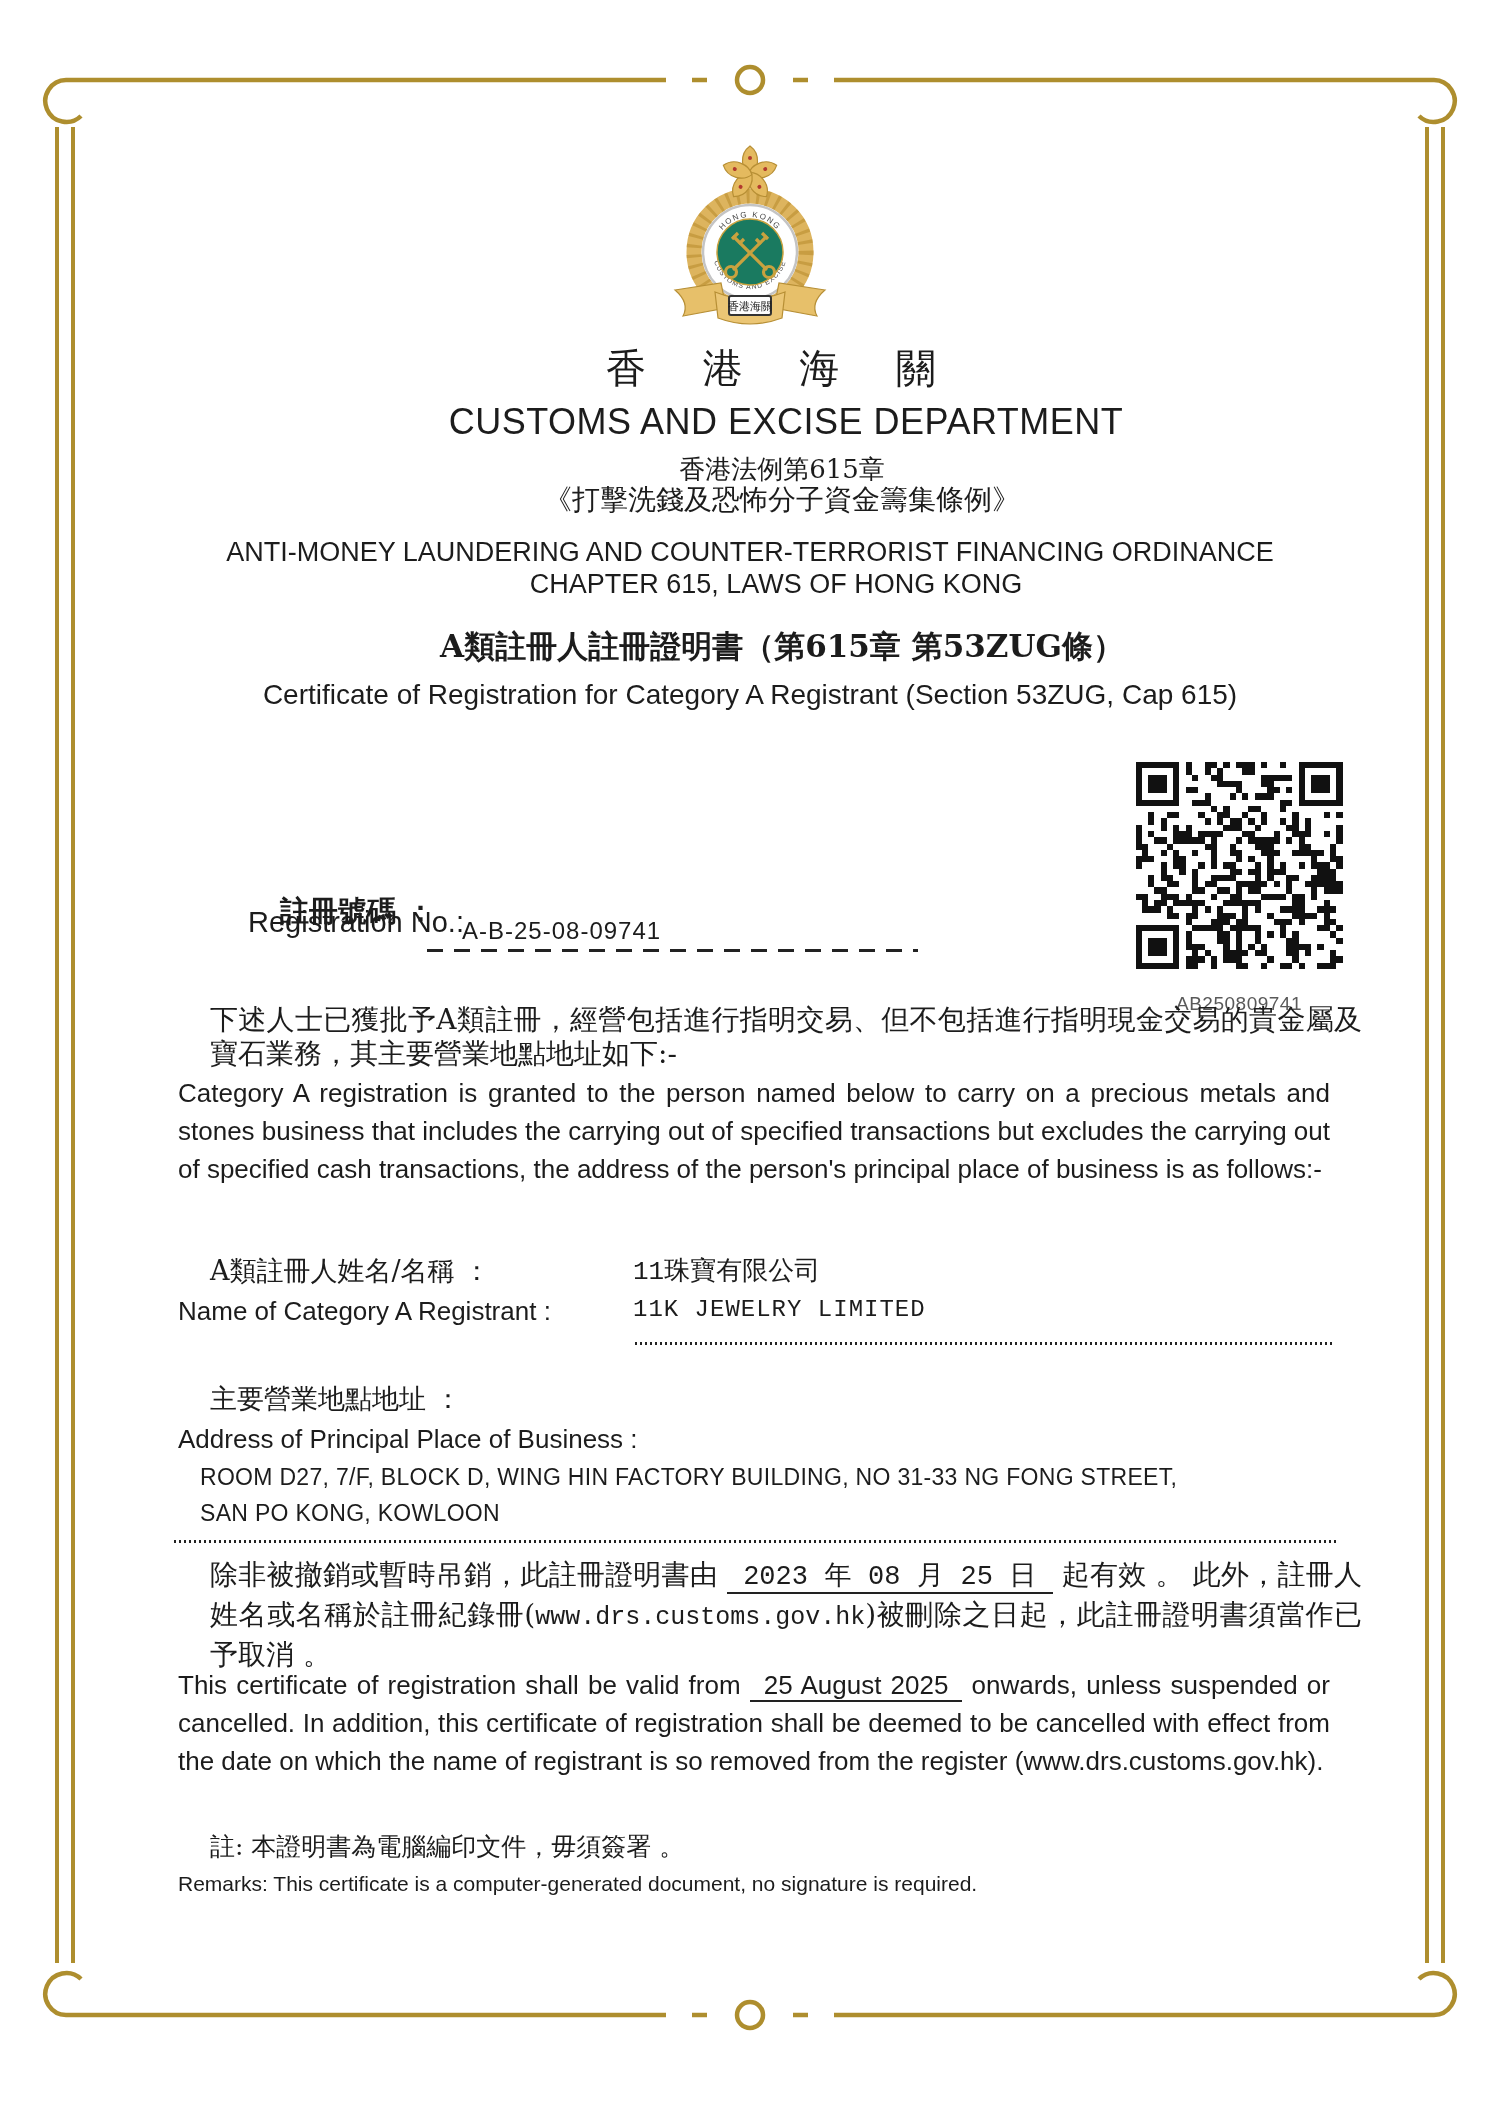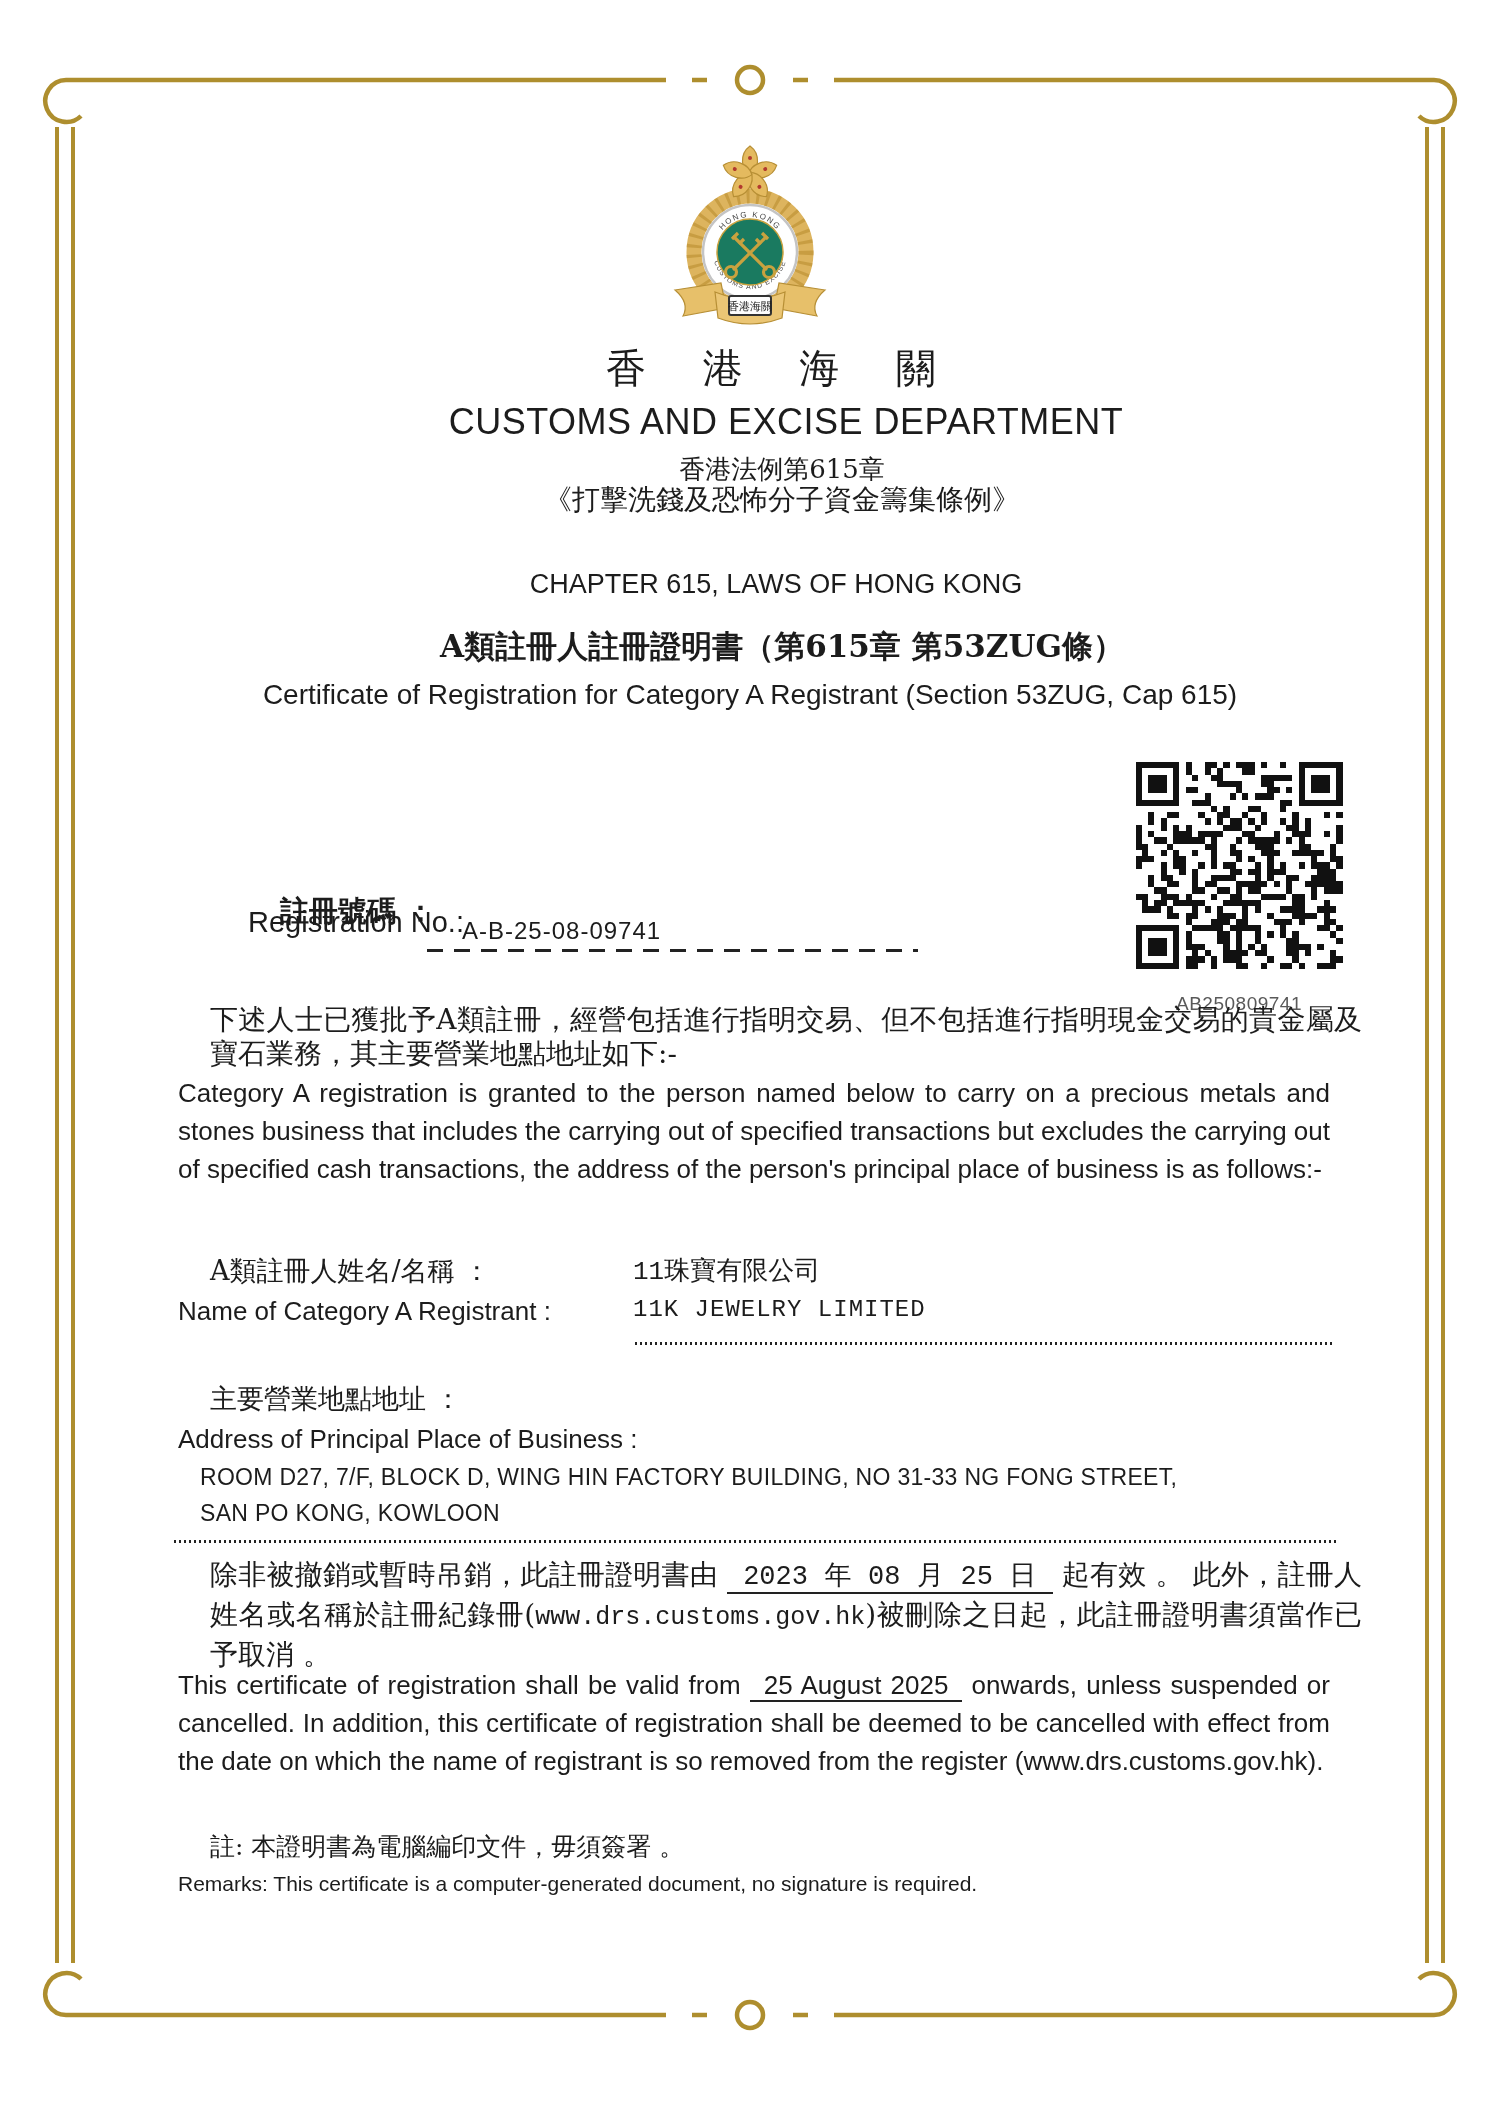--- a/index.html
+++ b/index.html
@@ -121,20 +121,21 @@
         <rect x="84" y="156" width="42" height="19" rx="2" fill="#fdfdfd" stroke="#333" stroke-width="2"></rect>
         <text x="105" y="170" font-size="11" text-anchor="middle" fill="#1b1b1b" font-family="DejaVu Serif,serif">香港海關</text>
       </g>
     </svg>
   </div>
 
   <div class="abs ctr cjk dept-cn">香 港 海 關</div>
   <div class="abs ctr sans dept-en">CUSTOMS AND EXCISE DEPARTMENT</div>
   <div class="abs ctr cjk law-cn1">香港法例第615章</div>
   <div class="abs ctr cjk law-cn2">《打擊洗錢及恐怖分子資金籌集條例》</div>
+  <div class="abs ctr sans law-en1">ANTI-MONEY LAUNDERING AND COUNTER-TERRORIST FINANCING ORDINANCE</div>
   <div class="abs ctr sans law-en2">CHAPTER 615, LAWS OF HONG KONG</div>
   <div class="abs ctr cjk cert-cn">A類註冊人註冊證明書（第615章 第53ZUG條）</div>
   <div class="abs ctr sans cert-en">Certificate of Registration for Category A Registrant (Section 53ZUG, Cap 615)</div>
 
   <div class="abs qr-wrap">
     <svg id="qr-svg" width="218" height="207" viewBox="0 0 33 33" shape-rendering="crispEdges">
         <g fill="#111">
           <rect x="8" y="0" width="1" height="1"></rect>
           <rect x="11" y="0" width="1" height="1"></rect>
           <rect x="12" y="0" width="1" height="1"></rect>

